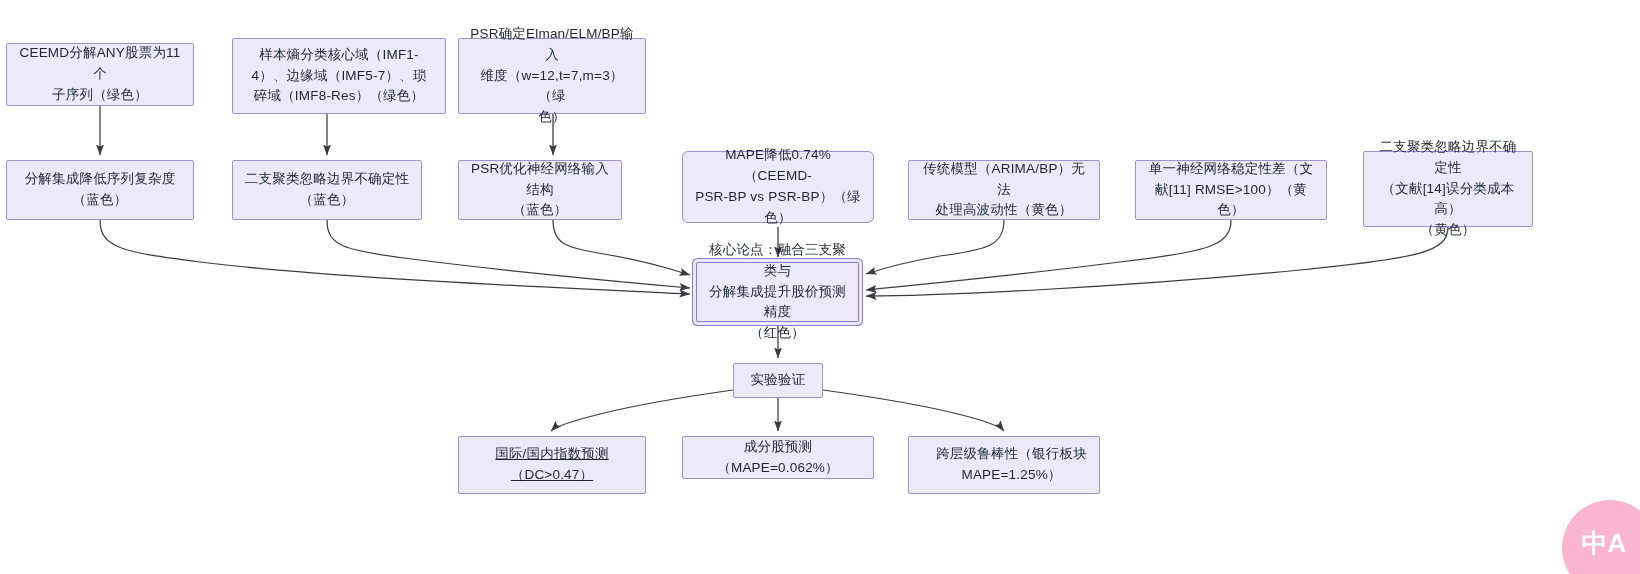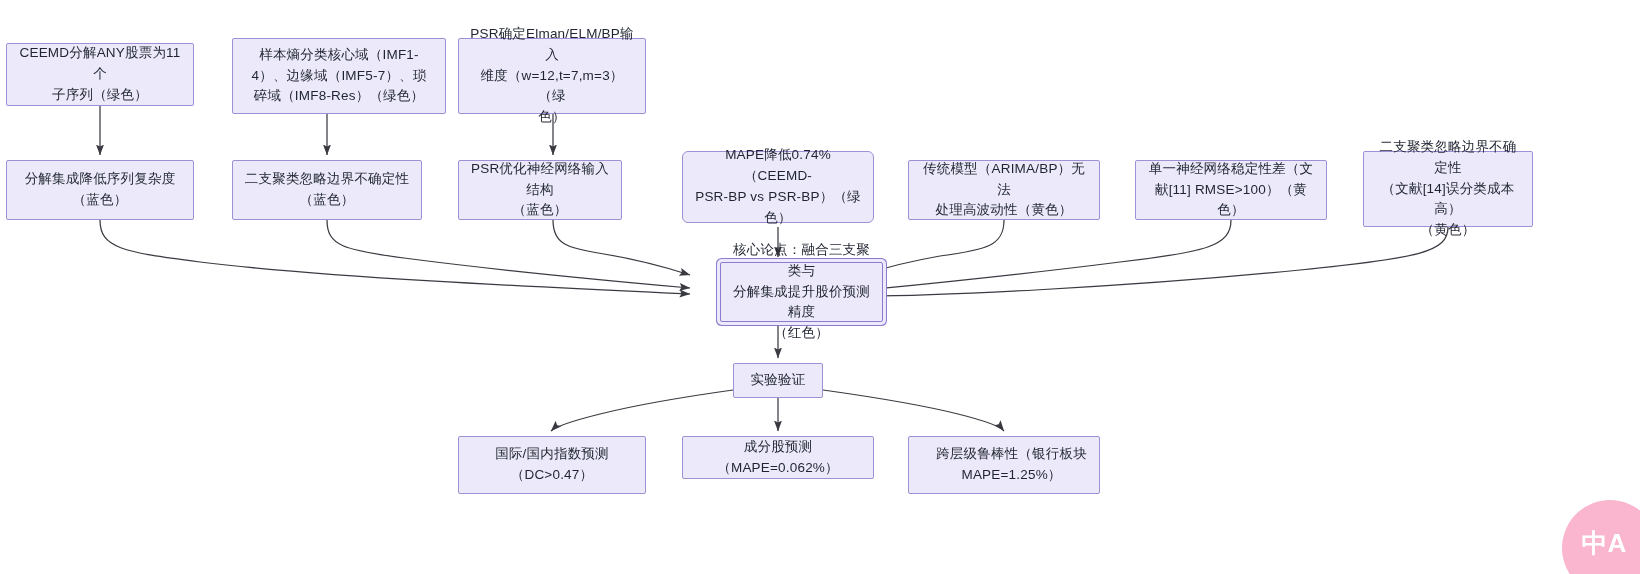--- a/index.html
+++ b/index.html
@@ -35,21 +35,20 @@
     font-size:13.5px;
     line-height:1.55;
     padding:6px 9px;
     letter-spacing:0.2px;
   }
   .node .label{ display:block; width:100%; white-space:pre-line; }
   .node.core{
     background:#ECEAFA;
     border:1px solid #8E7BD0;
     box-shadow:0 0 0 3px #ECEAFA, 0 0 0 4px #8E7BD0;
-    margin-left:24px;
   }
   .watermark{
     position:absolute;
     right:-18px;
     bottom:-22px;
     width:96px;
     height:96px;
     border-radius:50%;
     background:#F9B6CE;
     display:flex;
@@ -154,21 +153,21 @@
   <div class="node core" id="n-core_claim" style="left: 696px; top: 262px; width: 163px; height: 60px;">
     <span class="label">核心论点：融合三支聚类与
 分解集成提升股价预测精度
 （红色）</span>
   </div>
 
   <div class="node" id="n-experiment" style="left: 733px; top: 363px; width: 90px; height: 35px;">
     <span class="label">实验验证</span>
   </div>
 
-  <div class="node" id="n-index_forecast" style="left: 458px; top: 436px; width: 188px; height: 58px;">
+  <div class="node" id="n-index_forecast" style="left: 458px; top: 436px; width: 188px; height: 58px; text-decoration: underline;">
     <span class="label">国际/国内指数预测
 （DC&gt;0.47）</span>
   </div>
   <div class="node" id="n-component_forecast" style="left: 682px; top: 436px; width: 192px; height: 43px;">
     <span class="label">成分股预测
 （MAPE=0.062%）</span>
   </div>
   <div class="node" id="n-cross_level_robust" style="left: 908px; top: 436px; width: 192px; height: 58px; padding-left: 24px;">
     <span class="label">跨层级鲁棒性（银行板块
 MAPE=1.25%）</span>

